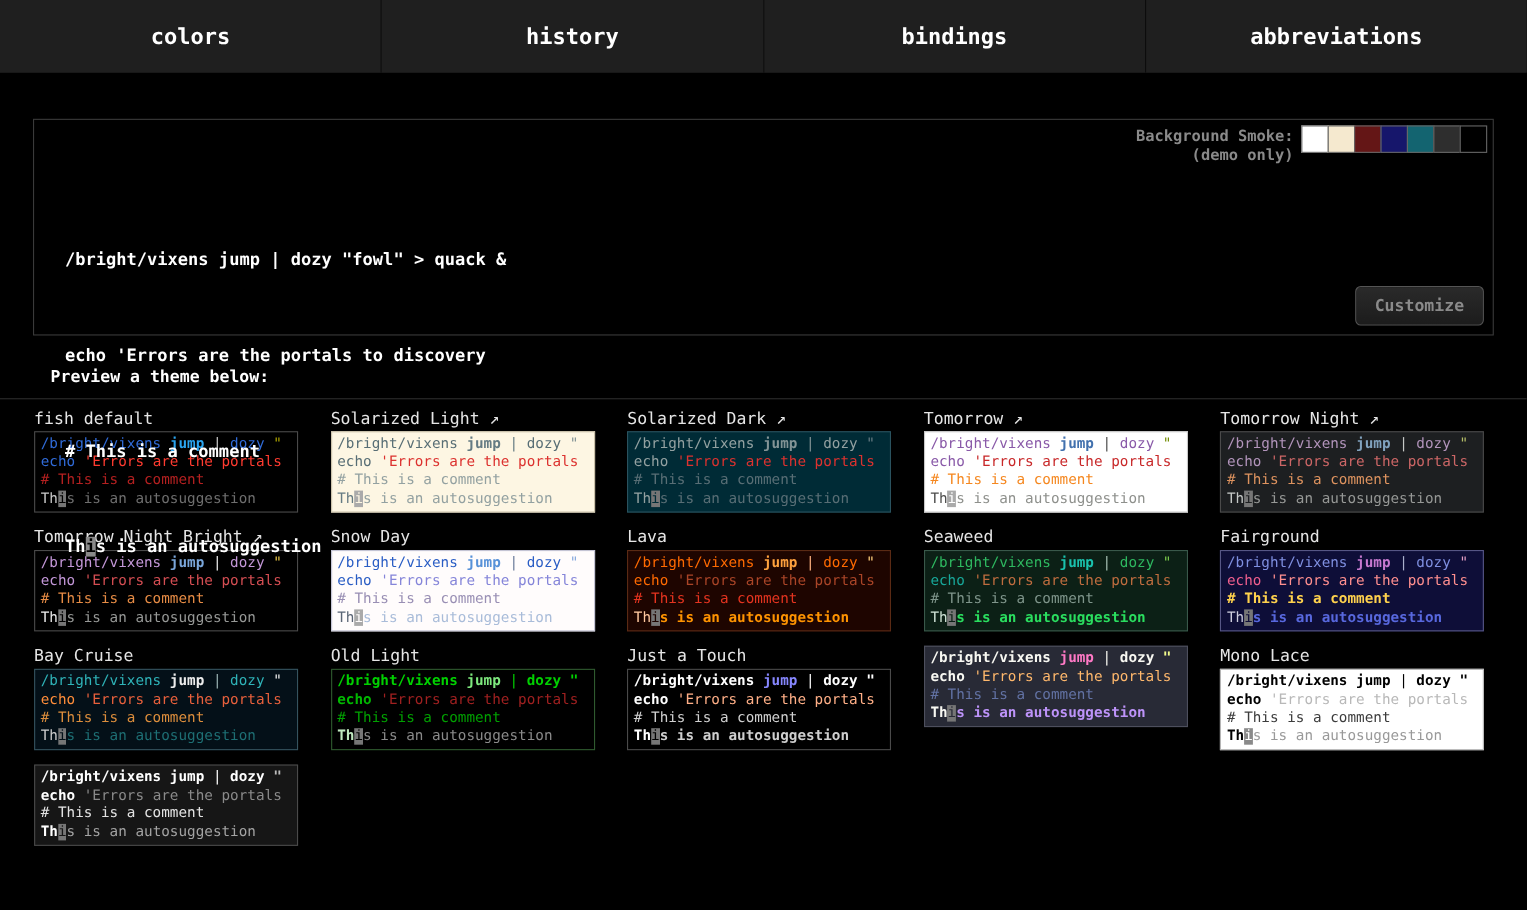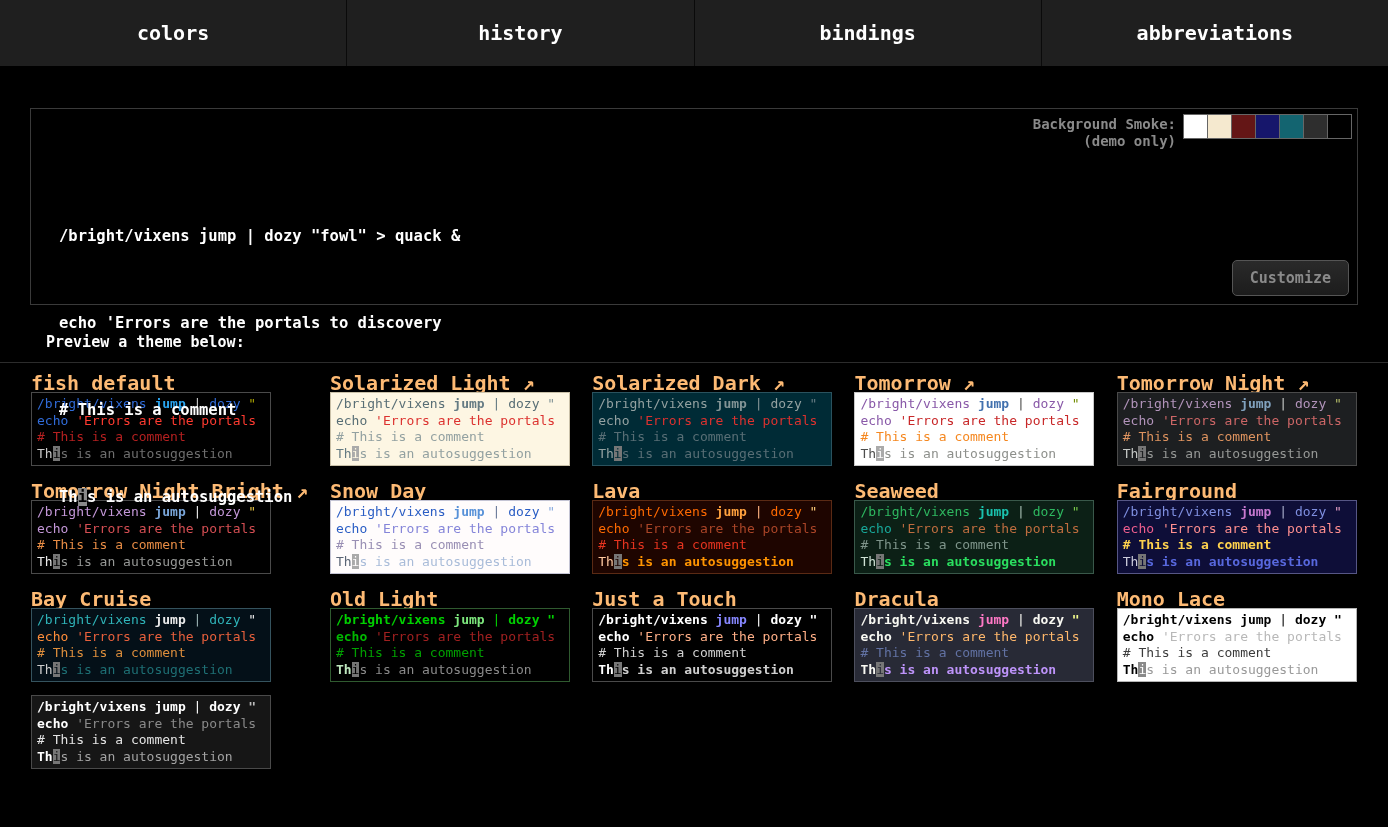--- a/index.html
+++ b/index.html
@@ -58,21 +58,21 @@
     color: #fff; font-size: 15px; font-weight: 700;
   }
   .themes-section { border-top: 1px solid #2c2c2c; padding-top: 8px; }
   .themes-grid {
     margin: 0 31px;
     display: grid;
     grid-template-columns: repeat(5, 1fr);
     column-gap: 22px; row-gap: 13px;
   }
   .theme-title {
-    color: #fdba74; font-size: 20px; font-weight: 700;
+    color: #e5e5e5; font-size: 15px; font-weight: 400;
     height: 21px; white-space: nowrap; overflow: hidden;
   }
   .theme-title[data-interactable="true"] { cursor: pointer; }
   .theme-preview {
     width: 240px; height: 74px;
     border: 1px solid #444;
     padding: 3px 5px 0 5px;
     overflow: hidden; white-space: pre;
     font-size: 13px; line-height: 16.5px;
     cursor: pointer;
@@ -164,21 +164,20 @@
       </div>
       <div class="theme-card" data-interactable="false">
         <div class="theme-title" data-interactable="false">Old Light</div>
         <div class="theme-preview" data-interactable="true" style="background: rgb(0, 0, 0); border-color: rgb(47, 90, 47);"><div class="tline" data-interactable="false"><span data-interactable="false" style="color: rgb(0, 208, 0); font-weight: 700;">/bright/vixens </span><span data-interactable="false" style="color: rgb(126, 232, 126); font-weight: 700;">jump</span><span data-interactable="false" style="color: rgb(0, 208, 0);"> | </span><span data-interactable="false" style="color: rgb(0, 208, 0); font-weight: 700;">dozy </span><span data-interactable="false" style="color: rgb(0, 208, 0); font-weight: 700;">"</span></div><div class="tline" data-interactable="false"><span data-interactable="false" style="color: rgb(0, 184, 0); font-weight: 700;">echo </span><span data-interactable="false" style="color: rgb(160, 32, 32);">'Errors are the portals</span></div><div class="tline" data-interactable="false"><span data-interactable="false" style="color: rgb(0, 160, 0);"># This is a comment</span></div><div class="tline" data-interactable="false"><span data-interactable="false" style="color: rgb(191, 232, 191); font-weight: 700;">Th</span><span data-interactable="false" style="color: rgb(0, 0, 0); background: rgb(118, 118, 118);">i</span><span data-interactable="false" style="color: rgb(138, 138, 138);">s is an autosuggestion</span></div></div>
       </div>
       <div class="theme-card" data-interactable="false">
         <div class="theme-title" data-interactable="false">Just a Touch</div>
         <div class="theme-preview" data-interactable="true" style="background: rgb(0, 0, 0); border-color: rgb(74, 74, 74);"><div class="tline" data-interactable="false"><span data-interactable="false" style="color: rgb(255, 255, 255); font-weight: 700;">/bright/vixens </span><span data-interactable="false" style="color: rgb(135, 135, 255); font-weight: 700;">jump</span><span data-interactable="false" style="color: rgb(255, 255, 255);"> | </span><span data-interactable="false" style="color: rgb(255, 255, 255); font-weight: 700;">dozy </span><span data-interactable="false" style="color: rgb(255, 255, 255); font-weight: 700;">"</span></div><div class="tline" data-interactable="false"><span data-interactable="false" style="color: rgb(255, 255, 255); font-weight: 700;">echo </span><span data-interactable="false" style="color: rgb(255, 175, 135);">'Errors are the portals</span></div><div class="tline" data-interactable="false"><span data-interactable="false" style="color: rgb(208, 208, 208);"># This is a comment</span></div><div class="tline" data-interactable="false"><span data-interactable="false" style="color: rgb(255, 255, 255); font-weight: 700;">Th</span><span data-interactable="false" style="color: rgb(0, 0, 0); background: rgb(118, 118, 118);">i</span><span data-interactable="false" style="color: rgb(207, 207, 207); font-weight: 700;">s is an autosuggestion</span></div></div>
       </div>
       <div class="theme-card" data-interactable="false">
-        <div class="theme-title" data-interactable="false">Dracula</div>
         <div class="theme-preview" data-interactable="true" style="background: rgb(40, 42, 54); border-color: rgb(77, 79, 93);"><div class="tline" data-interactable="false"><span data-interactable="false" style="color: rgb(248, 248, 242); font-weight: 700;">/bright/vixens </span><span data-interactable="false" style="color: rgb(255, 121, 198); font-weight: 700;">jump</span><span data-interactable="false" style="color: rgb(248, 248, 242);"> | </span><span data-interactable="false" style="color: rgb(248, 248, 242); font-weight: 700;">dozy </span><span data-interactable="false" style="color: rgb(241, 250, 140); font-weight: 700;">"</span></div><div class="tline" data-interactable="false"><span data-interactable="false" style="color: rgb(248, 248, 242); font-weight: 700;">echo </span><span data-interactable="false" style="color: rgb(255, 184, 108);">'Errors are the portals</span></div><div class="tline" data-interactable="false"><span data-interactable="false" style="color: rgb(98, 114, 164);"># This is a comment</span></div><div class="tline" data-interactable="false"><span data-interactable="false" style="color: rgb(248, 248, 242); font-weight: 700;">Th</span><span data-interactable="false" style="color: rgb(40, 42, 54); background: rgb(118, 118, 118);">i</span><span data-interactable="false" style="color: rgb(189, 147, 249); font-weight: 700;">s is an autosuggestion</span></div></div>
       </div>
       <div class="theme-card" data-interactable="false">
         <div class="theme-title" data-interactable="false">Mono Lace</div>
         <div class="theme-preview" data-interactable="true" style="background: rgb(255, 255, 255); border-color: rgb(181, 181, 181);"><div class="tline" data-interactable="false"><span data-interactable="false" style="color: rgb(0, 0, 0); font-weight: 700;">/bright/vixens </span><span data-interactable="false" style="color: rgb(0, 0, 0); font-weight: 700;">jump</span><span data-interactable="false" style="color: rgb(0, 0, 0);"> | </span><span data-interactable="false" style="color: rgb(0, 0, 0); font-weight: 700;">dozy </span><span data-interactable="false" style="color: rgb(0, 0, 0); font-weight: 700;">"</span></div><div class="tline" data-interactable="false"><span data-interactable="false" style="color: rgb(0, 0, 0); font-weight: 700;">echo </span><span data-interactable="false" style="color: rgb(184, 184, 184);">'Errors are the portals</span></div><div class="tline" data-interactable="false"><span data-interactable="false" style="color: rgb(60, 60, 60);"># This is a comment</span></div><div class="tline" data-interactable="false"><span data-interactable="false" style="color: rgb(0, 0, 0); font-weight: 700;">Th</span><span data-interactable="false" style="color: rgb(255, 255, 255); background: rgb(138, 138, 138);">i</span><span data-interactable="false" style="color: rgb(153, 153, 153);">s is an autosuggestion</span></div></div>
       </div>
       <div class="theme-card" data-interactable="false">
         <div class="theme-preview" data-interactable="true" style="background: rgb(22, 22, 22); border-color: rgb(74, 74, 74);"><div class="tline" data-interactable="false"><span data-interactable="false" style="color: rgb(255, 255, 255); font-weight: 700;">/bright/vixens </span><span data-interactable="false" style="color: rgb(255, 255, 255); font-weight: 700;">jump</span><span data-interactable="false" style="color: rgb(255, 255, 255);"> | </span><span data-interactable="false" style="color: rgb(255, 255, 255); font-weight: 700;">dozy </span><span data-interactable="false" style="color: rgb(187, 187, 187); font-weight: 700;">"</span></div><div class="tline" data-interactable="false"><span data-interactable="false" style="color: rgb(255, 255, 255); font-weight: 700;">echo </span><span data-interactable="false" style="color: rgb(138, 138, 138);">'Errors are the portals</span></div><div class="tline" data-interactable="false"><span data-interactable="false" style="color: rgb(227, 227, 227);"># This is a comment</span></div><div class="tline" data-interactable="false"><span data-interactable="false" style="color: rgb(255, 255, 255); font-weight: 700;">Th</span><span data-interactable="false" style="color: rgb(22, 22, 22); background: rgb(118, 118, 118);">i</span><span data-interactable="false" style="color: rgb(163, 163, 163);">s is an autosuggestion</span></div></div>
       </div>
     </div>

